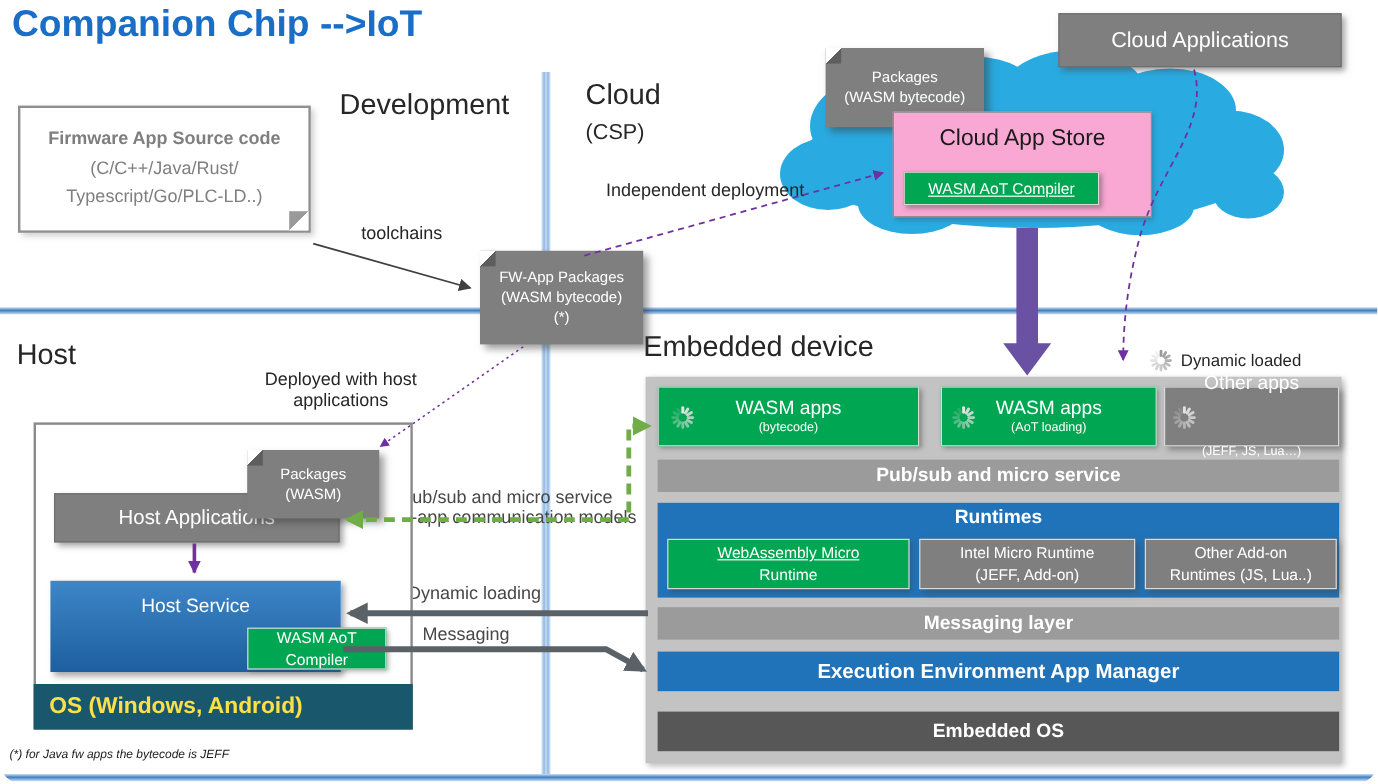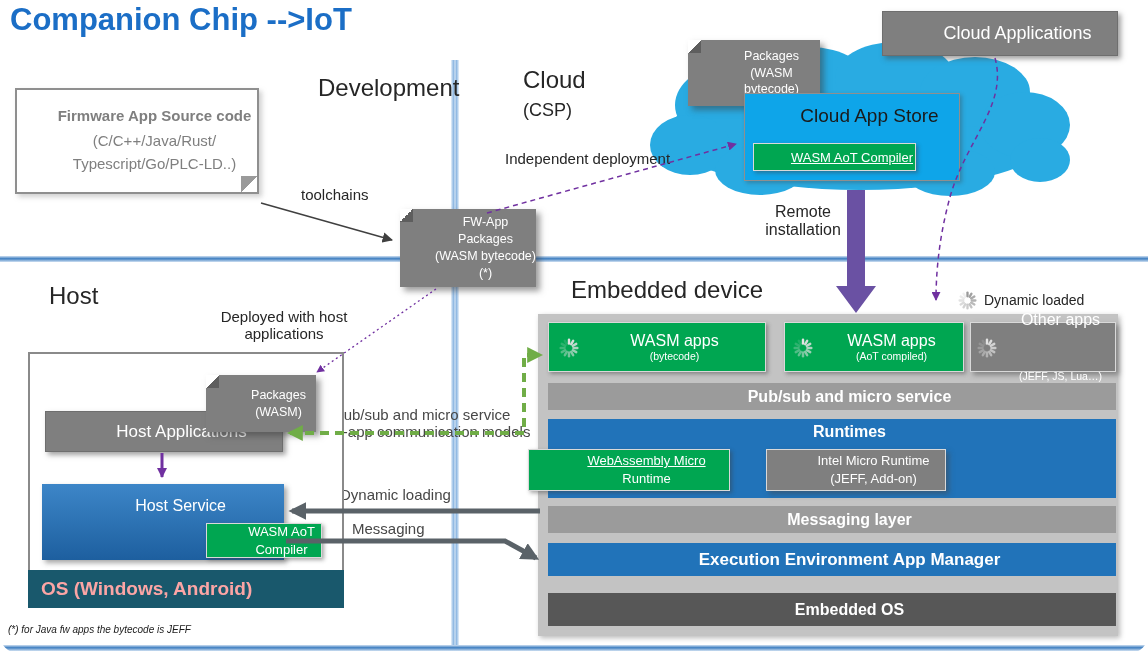--- a/index.html
+++ b/index.html
@@ -1,19 +1,19 @@
 <!DOCTYPE html>
 <html><head>
 <meta charset="utf-8">
 <style>
   html,body{margin:0;padding:0;background:#fff;}
   .stage{position:relative;width:1148px;height:653px;background:#fff;overflow:hidden;
          font-family:"Liberation Sans",sans-serif;color:#262626;border-radius:18px;}
   .layer{position:absolute;left:0;top:0;pointer-events:none;}
-  .abs{position:absolute;box-sizing:border-box;padding-left:35px;}
+  .abs{position:absolute;box-sizing:border-box;}
   .center{display:flex;align-items:center;justify-content:center;text-align:center;flex-direction:column;}
   .pre{white-space:pre-line;}
   .title{position:absolute;left:10px;top:2px;font-size:31px;font-weight:bold;color:#1B6EC6;}
   .sect{font-size:24px;color:#262626;}
   .lbl{position:absolute;font-size:15px;color:#262626;}
   .lbl-gray{color:#474747;}
   .note{background:#7f7f7f;color:#fff;font-size:12.5px;line-height:1.35;
         box-shadow:4px 4px 6px rgba(60,60,60,.5);}
   .fold{position:absolute;left:0;top:0;width:13px;height:13px;
         background:linear-gradient(135deg,#ffffff 50%,#5e5e5e 50%);}
@@ -36,25 +36,25 @@
   .corner-br{position:absolute;right:0;bottom:0;width:16px;height:16px;
         background:linear-gradient(315deg,#ffffff 50%,#9a9a9a 50%);}
   .appbox-title{font-size:16px;line-height:1.15;}
   .appbox-sub{font-size:10.5px;line-height:1.2;}
   .small2{font-size:13px;line-height:1.35;}
   .underline{text-decoration:underline;}
   .spinner{position:absolute;}
   .spinner-light{color:#e3e3e3;}
   .spinner-gray{color:#9a9a9a;}
   .footnote{position:absolute;left:8px;top:624px;font-size:10px;font-style:italic;color:#1a1a1a;}
-  .osbar{background:#19586C;color:#fca5a5;font-weight:bold;font-size:19px;
+  .osbar{background:#19586C;color:#fde047;font-weight:bold;font-size:19px;
          display:flex;align-items:center;padding-left:13px;}
   .appmgr{background:linear-gradient(180deg,#3d86c8,#1d5f9f);color:#fff;font-size:16px;
          box-shadow:3px 3px 5px rgba(60,60,60,.45);}
-  .storebox{background:#0ea5e9;border:1px solid #8f8f8f;color:#1a1a1a;
+  .storebox{background:#f9a8d4;border:1px solid #8f8f8f;color:#1a1a1a;
          box-shadow:2px 2px 4px rgba(60,60,60,.35);}
 </style>
 </head>
 <body>
 
 <div class="stage">
 
   <svg class="layer" width="1148" height="653">
     <defs>
       <symbol id="spin" viewBox="0 0 18 18">
@@ -101,22 +101,20 @@
 
   <div class="abs firmware center" style="left:15px;top:88px;width:244px;height:106px;">
     <div class="fw-title">Firmware App Source code</div>
     <div class="fw-sub pre">(C/C++/Java/Rust/
 Typescript/Go/PLC-LD..)</div>
     <div class="corner-br"></div>
   </div>
 
   <div class="lbl" style="left:301px;top:186px;">toolchains</div>
   <div class="lbl" style="left:505px;top:150px;">Independent deployment</div>
-  <div class="lbl pre" style="left:757px;top:203px;width:92px;text-align:center;font-size:16px;">Remote
-installation</div>
   <div class="lbl pre" style="left:195px;top:308px;width:178px;text-align:center;">Deployed with host
 applications</div>
   <div class="lbl pre lbl-gray" style="left:296px;top:406px;width:252px;text-align:center;">Pub/sub and micro service
 inter-app communication models</div>
   <div class="lbl lbl-gray" style="left:340px;top:486px;">Dynamic loading</div>
   <div class="lbl lbl-gray" style="left:352px;top:520px;">Messaging</div>
   <div class="lbl" style="left:984px;top:292px;font-size:14px;">Dynamic loaded</div>
   <svg class="spinner spinner-gray" style="left:958px;top:291px;" width="19" height="19" viewBox="0 0 18 18">
       <use href="#spin"></use>
     </svg>
@@ -172,44 +170,48 @@
         <use href="#spin"></use>
       </svg>
     <div class="appbox-title">WASM apps</div>
     <div class="appbox-sub">(bytecode)</div>
   </div>
   <div class="abs green-box center" style="left:784px;top:322px;width:180px;height:50px;">
     <svg class="spinner spinner-light" style="left:8px;top:15px;" width="20" height="20" viewBox="0 0 18 18">
         <use href="#spin"></use>
       </svg>
     <div class="appbox-title">WASM apps</div>
-    <div class="appbox-sub">(AoT compiled)</div>
+    <div class="appbox-sub">(AoT loading)</div>
   </div>
   <div class="abs gray-box center" style="left:970px;top:322px;width:146px;height:50px;border:1px solid #d9d9d9;gap:41px;">
     <svg class="spinner spinner-light" style="left:6px;top:15px;" width="20" height="20" viewBox="0 0 18 18">
         <use href="#spin"></use>
       </svg>
     <div class="appbox-title">Other apps</div>
     <div class="appbox-sub">(JEFF, JS, Lua…)</div>
   </div>
 
   <div class="abs ltgray-bar center bar-txt" style="left:548px;top:383px;width:568px;height:27px;text-align:right;">
     <span>Pub/sub and micro service</span>
   </div>
 
   <div class="abs blue-bar" style="left:548px;top:419px;width:568px;height:79px;">
     <div class="bar-txt" style="text-align:center;margin-top:4px;">Runtimes</div>
   </div>
-  <div class="abs green-box center small2" style="left:528px;top:449px;width:202px;height:42px;">
+  <div class="abs green-box center small2" style="left:556px;top:449px;width:202px;height:42px;">
     <div class="underline">WebAssembly Micro</div>
     <div>Runtime</div>
   </div>
   <div class="abs gray-box center small2 pre" style="left:766px;top:449px;width:180px;height:42px;border:1px solid #d9d9d9;">
     <span class="pre">Intel Micro Runtime
 (JEFF, Add-on)</span>
+  </div>
+  <div class="abs gray-box center small2 pre" style="left:954px;top:449px;width:160px;height:42px;border:1px solid #d9d9d9;">
+    <span class="pre">Other Add-on
+Runtimes (JS, Lua..)</span>
   </div>
 
   <div class="abs ltgray-bar center bar-txt" style="left:548px;top:506px;width:568px;height:27px;">
     <span>Messaging layer</span>
   </div>
   <div class="abs blue-bar center bar-txt" style="left:548px;top:543px;width:568px;height:33px;font-size:17px;">
     <span>Execution Environment App Manager</span>
   </div>
   <div class="abs center bar-txt" style="left:548px;top:593px;width:568px;height:33px;background:#575757;color:#fff;">
     <span>Embedded OS</span>

